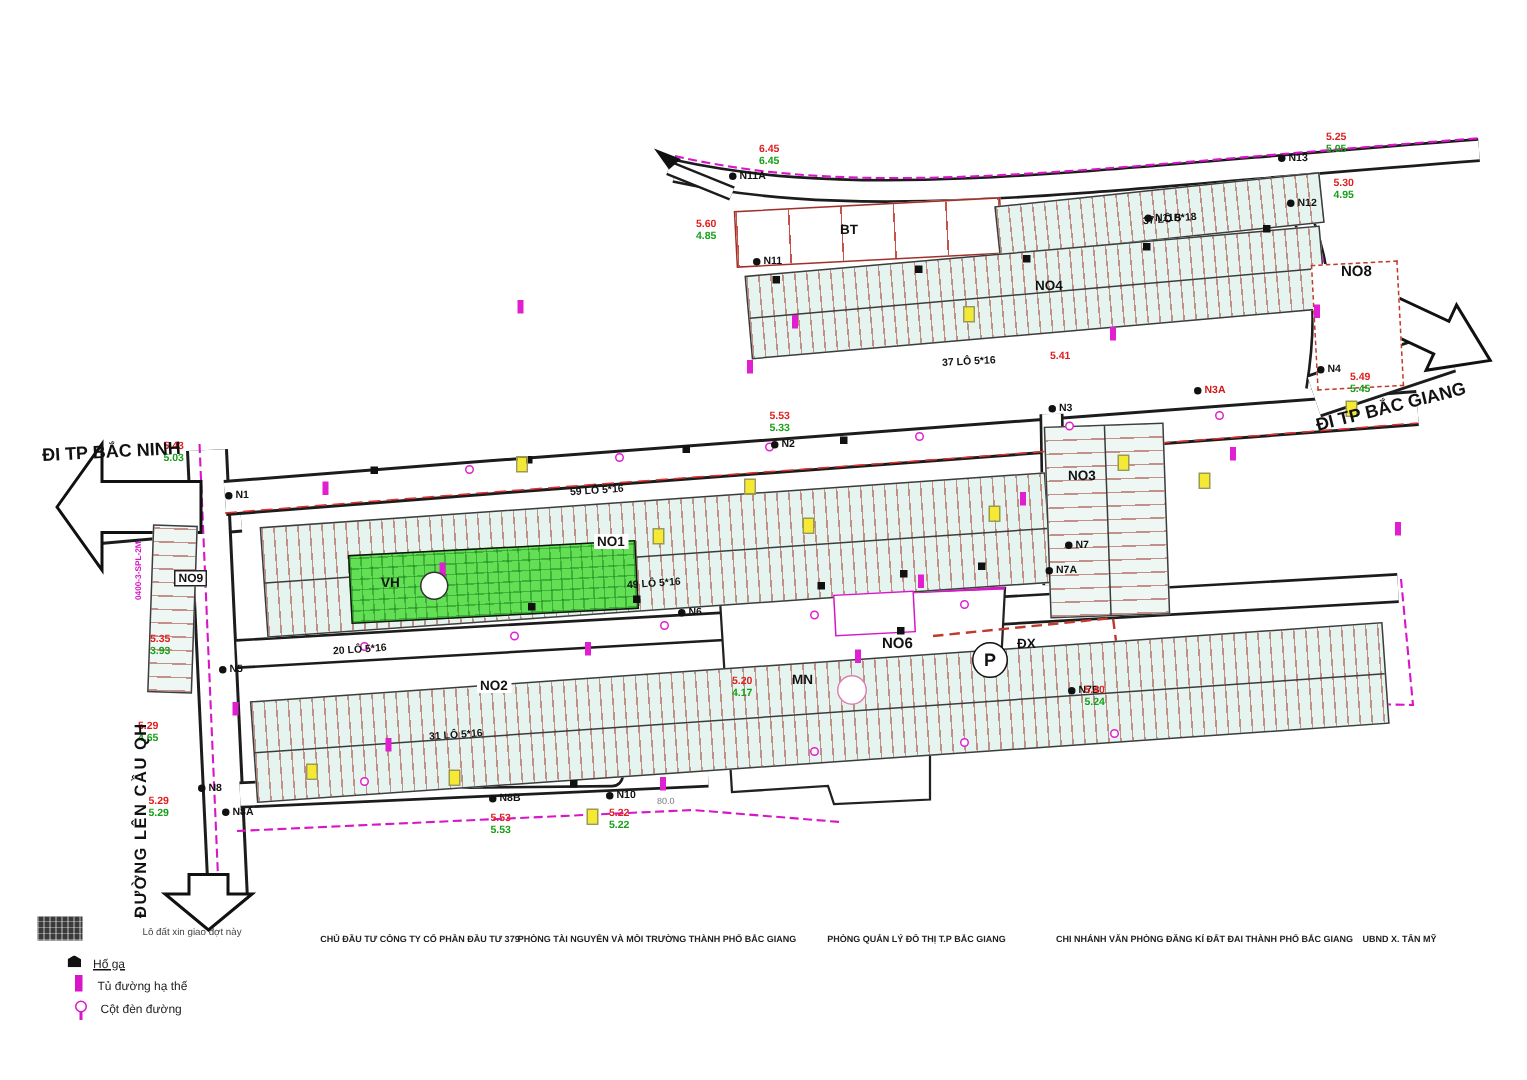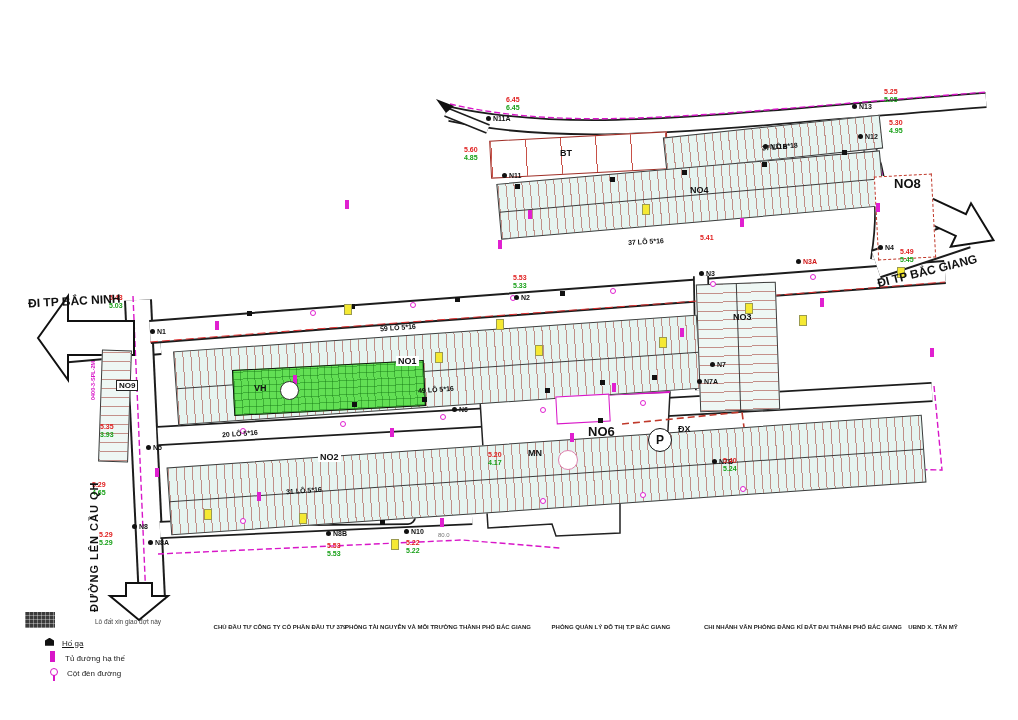--- a/index.html
+++ b/index.html
@@ -27,21 +27,21 @@
   .strip.green{background:
       repeating-linear-gradient(90deg,rgba(20,120,20,.45) 0 1px,transparent 1px 7px),
       repeating-linear-gradient(0deg,rgba(20,120,20,.45) 0 1px,transparent 1px 7px),#62df54;
       border:1px solid #111;}
   .strip.plain{background:#fff;border:1.5px dashed #c0392b;}
   .strip.plain-mag{background:#fff;border:1.5px solid #d816c8;}
 
   
   .blk{font-weight:bold;font-size:9px;white-space:nowrap;z-index:5;}
   .blk.chip{background:#fff;padding:0 2px;}
-  .blk.small{font-size:13px;}
+  .blk.small{font-size:10px;}
   .blk.box{border:1.5px solid #222;background:#fff;padding:0 2px;font-size:8px;}
   .blk.pcircle{width:22px;height:22px;border:1.6px solid #111;border-radius:50%;
                text-align:center;line-height:22px;font-size:12px;background:#fff;}
   .rowcount{font-weight:bold;font-size:7px;white-space:nowrap;z-index:5;}
   .node{z-index:5;white-space:nowrap;}
   .node .dot{display:inline-block;width:5px;height:5px;background:#111;border-radius:50%;vertical-align:middle;}
   .node .nl{font-weight:bold;font-size:7px;margin-left:2px;vertical-align:middle;}
   .node.red .nl{color:#d01818;}
   .elev{z-index:5;font-weight:bold;font-size:7px;line-height:7.5px;white-space:nowrap;}
   .elev .r{display:block;color:#e02020;}
@@ -154,21 +154,21 @@
       <div class="strip green" style="left: 233px; top: 365px; transform: rotate(-3deg); width: 192px; height: 46px;"></div>
       <div class="strip two" style="left: 168px; top: 441px; transform: rotate(-4deg); width: 757px; height: 68px;"></div>
       <div class="strip rows" style="left: 100px; top: 350px; transform: rotate(2deg); width: 30px; height: 112px;"></div>
       <div class="strip rows vsplit" style="left: 698px; top: 283px; transform: rotate(-2deg); width: 80px; height: 128px;"></div>
       <div class="strip plain" style="left: 876px; top: 175px; transform: rotate(-3deg); width: 58px; height: 84px;"></div>
       <div class="strip plain-mag" style="left: 556px; top: 395px; transform: rotate(-3deg); width: 54px; height: 28px;"></div>
       <div class="blk " style="left: 560px; top: 148px;">BT</div>
       <div class="blk " style="left: 690px; top: 185px;">NO4</div>
       <div class="blk chip" style="left: 396px; top: 356px;">NO1</div>
       <div class="blk chip" style="left: 318px; top: 452px;">NO2</div>
-      <div class="blk " style="left: 733px; top: 312px;">NO3</div>
+      <div class="blk " style="left: 712px; top: 312px;">NO3</div>
       <div class="blk small" style="left: 588px; top: 424px;">NO6</div>
       <div class="blk small" style="left: 894px; top: 176px;">NO8</div>
       <div class="blk box" style="left: 102px; top: 380px; margin-left: 14px;">NO9</div>
       <div class="blk " style="left: 254px; top: 383px;">VH</div>
       <div class="blk " style="left: 528px; top: 448px;">MN</div>
       <div class="blk " style="left: 678px; top: 424px;">ĐX</div>
       <div class="blk pcircle" style="left: 648px; top: 428px;">P</div>
       <div class="rowcount" style="left: 380px; top: 324px; transform: rotate(-4deg);">59 LÔ 5*16</div>
       <div class="rowcount" style="left: 418px; top: 386px; transform: rotate(-4deg);">49 LÔ 5*16</div>
       <div class="rowcount" style="left: 222px; top: 430px; transform: rotate(-4deg);">20 LÔ 5*16</div>

